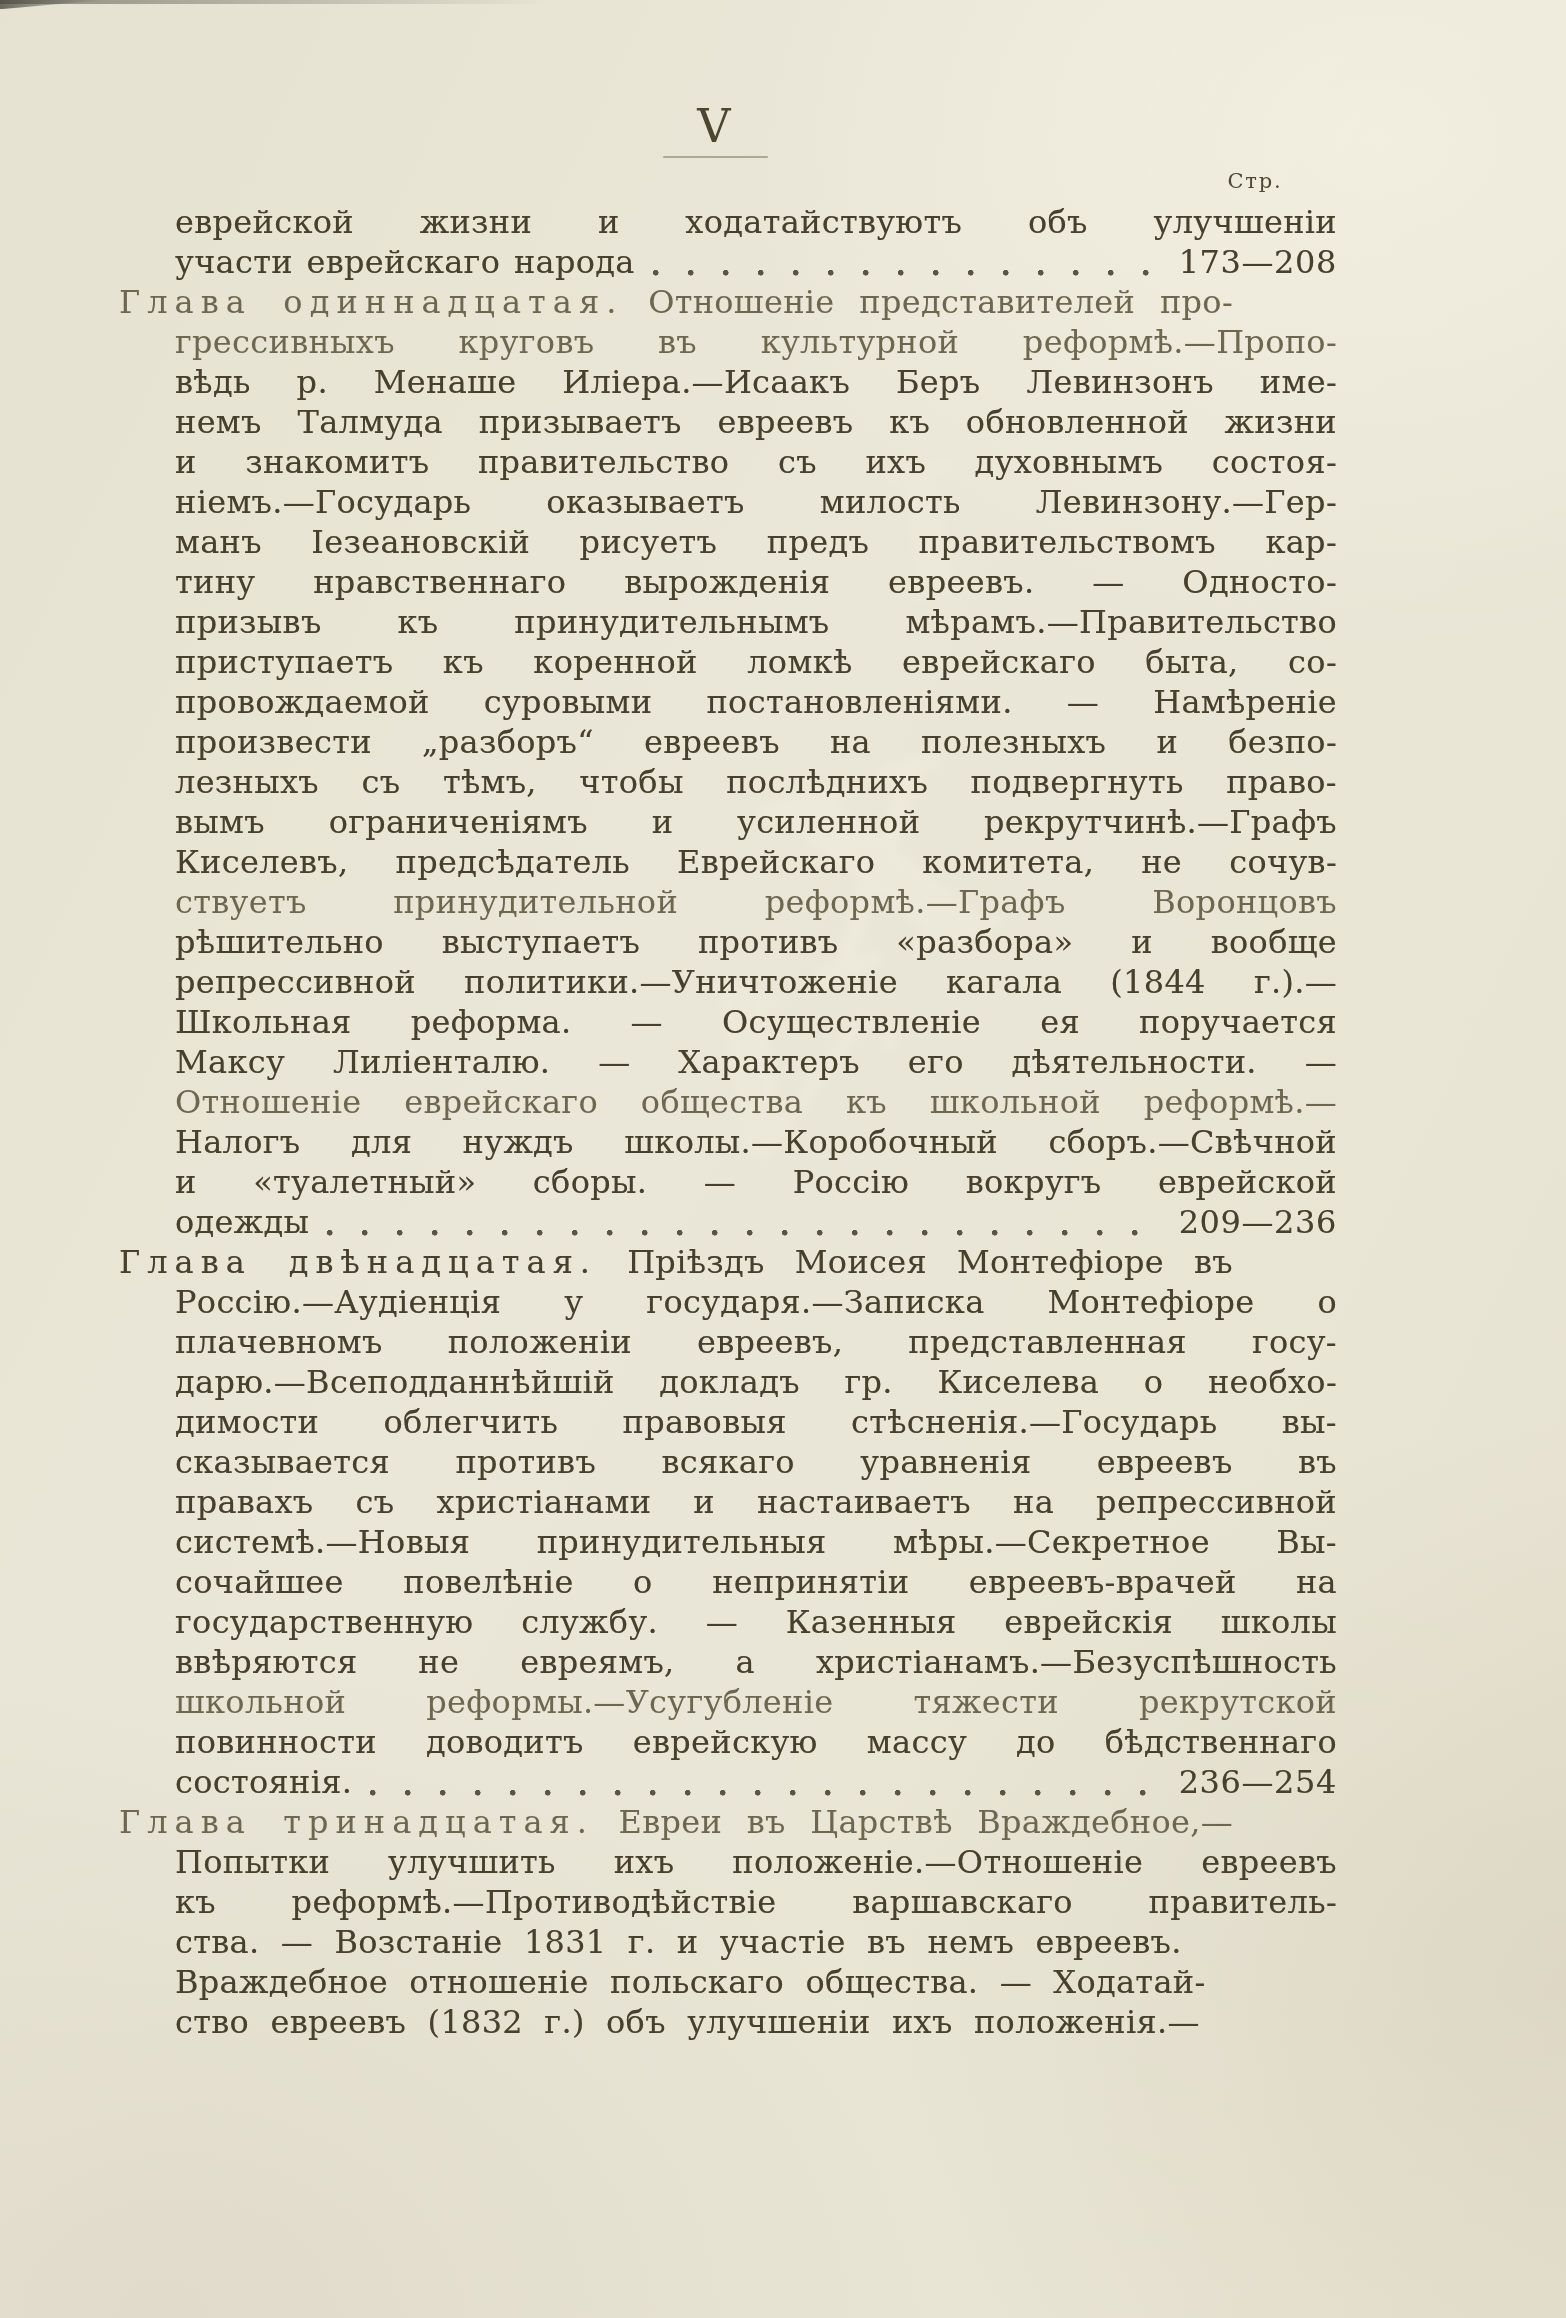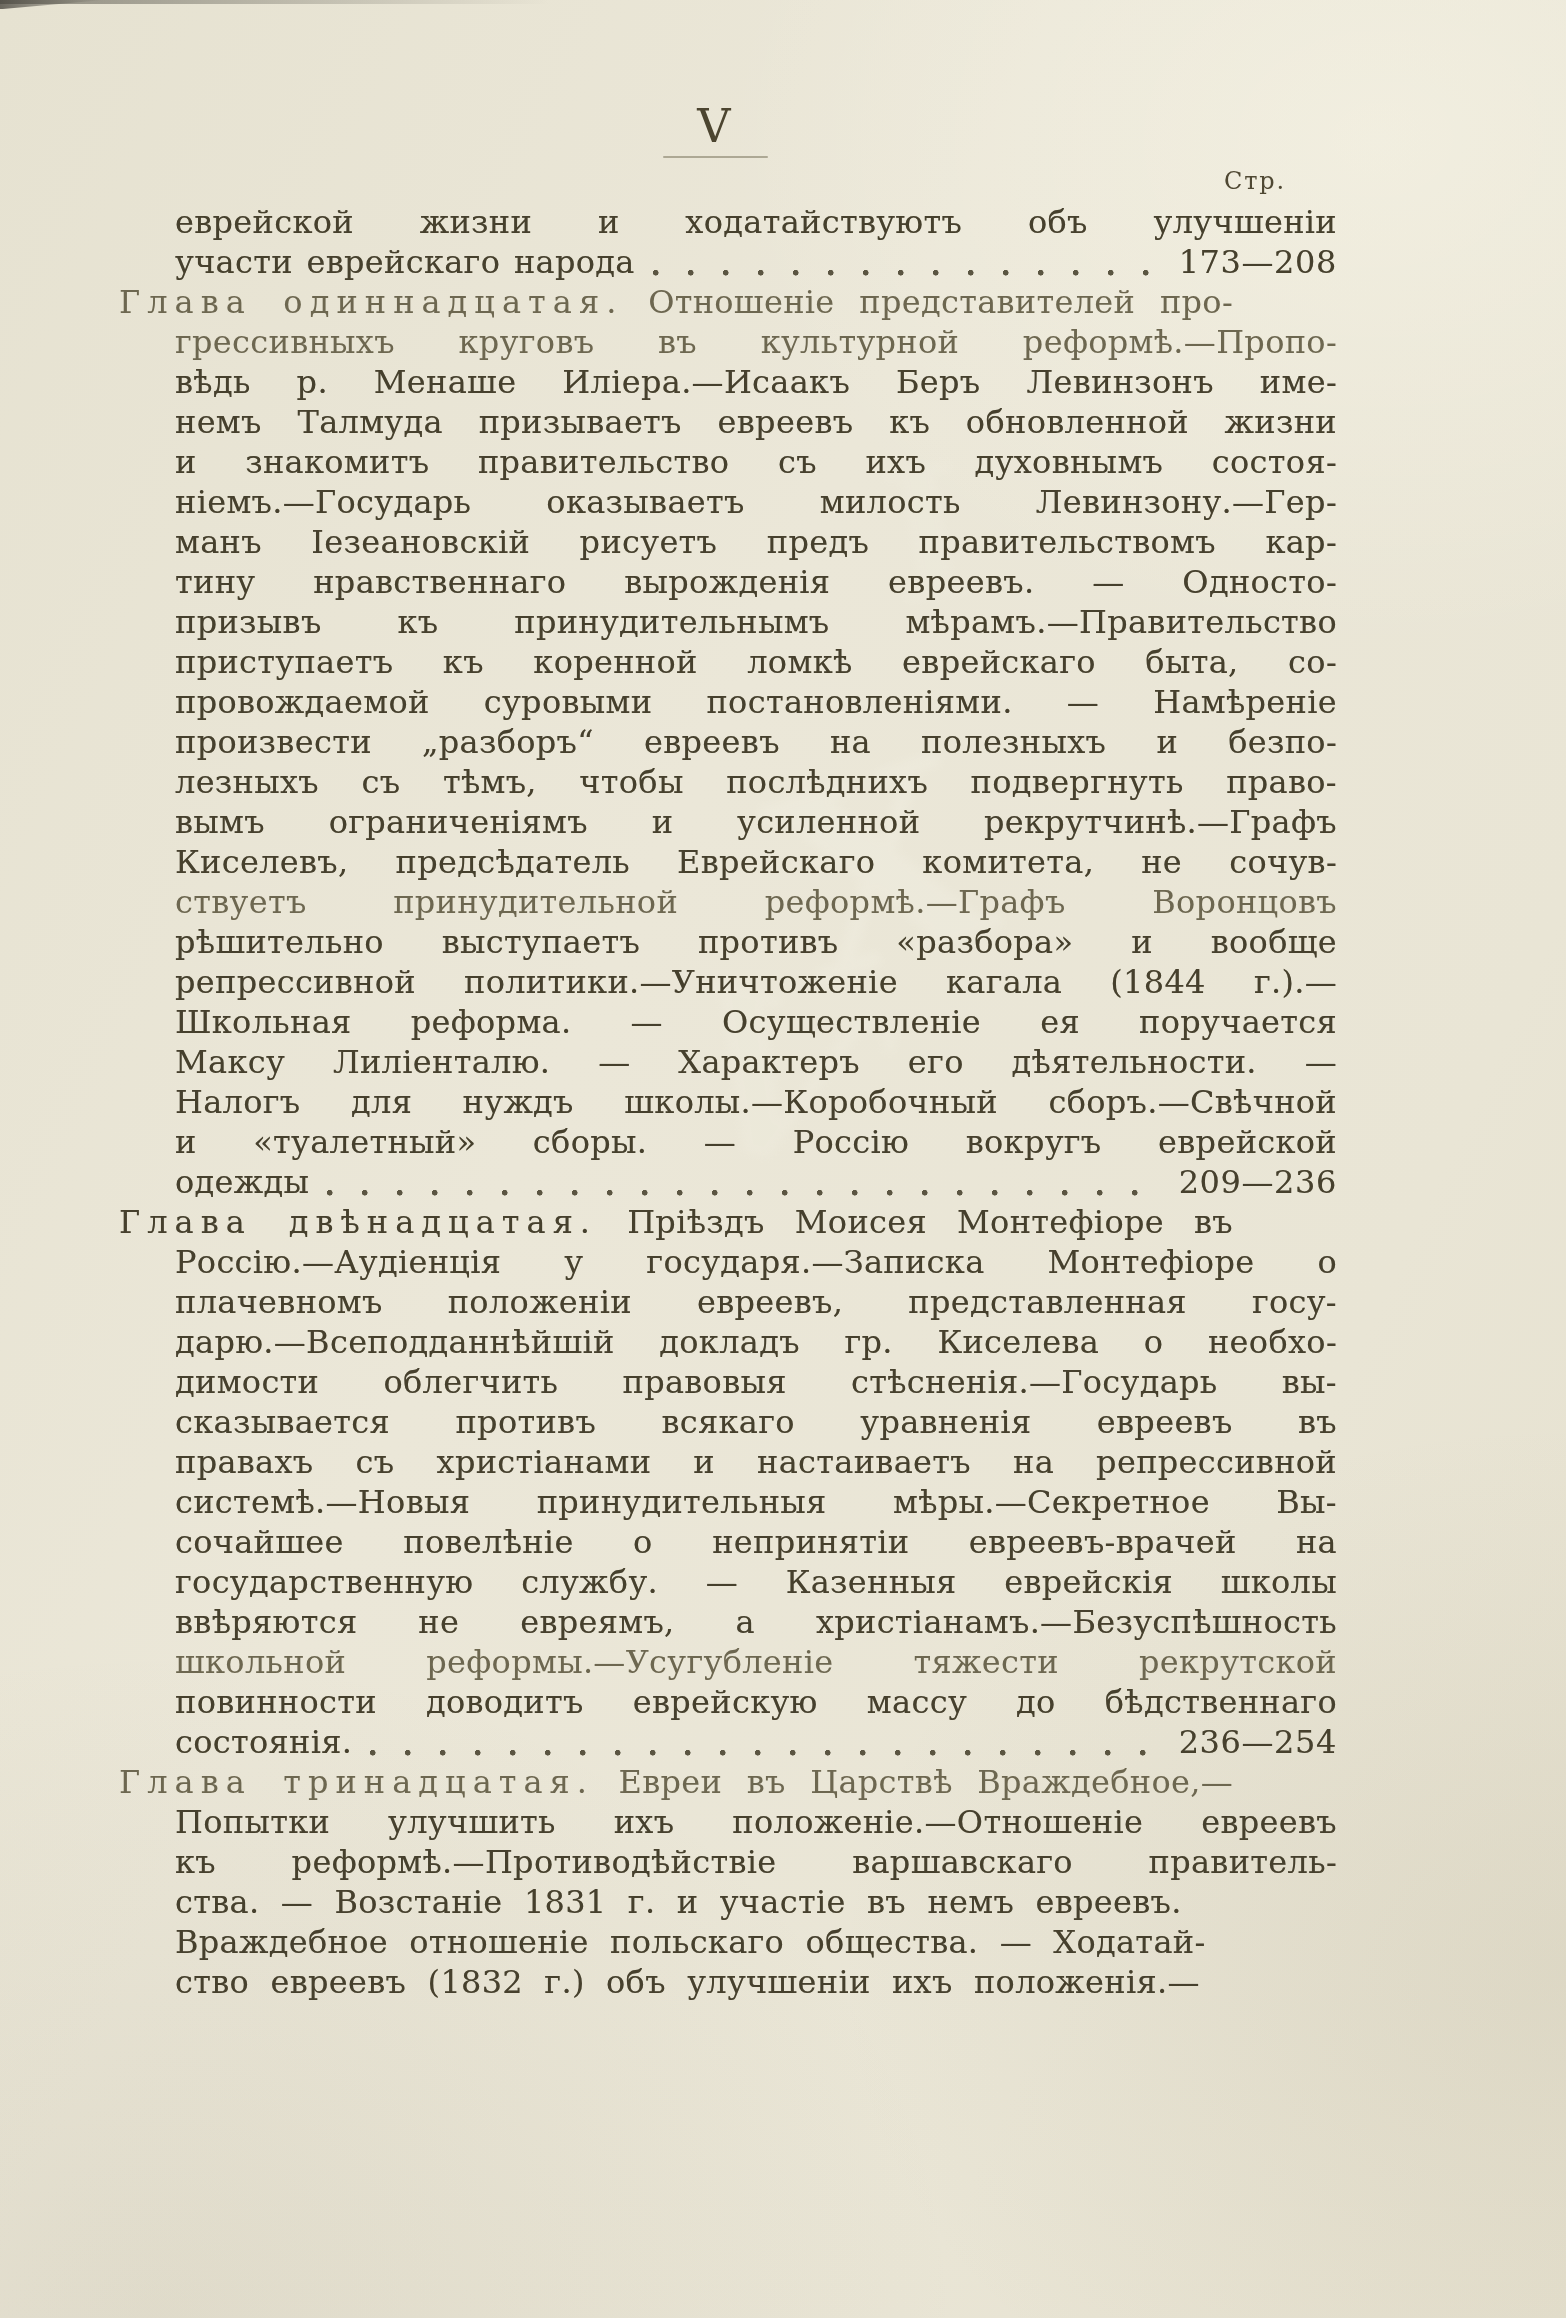--- a/index.html
+++ b/index.html
@@ -52,21 +52,21 @@
     color:#4c4530;
     letter-spacing:1.2px;
   }
   .pagenum-rule{
     position:absolute; top:156px; left:663px; width:105px; height:1.8px;
     background:rgba(100,93,68,.45);
     border-radius:1.2px;
   }
   .str-label{
     position:absolute; top:165px; left:1206px; width:98px;
-    font-size:24px; line-height:32px;
+    font-size:21px; line-height:32px;
     text-align:center;
     color:#4f4833;
     letter-spacing:1.8px;
   }
 
   .content{
     position:absolute; left:119px; top:202px; width:1218px;
     font-size:32px;
     letter-spacing:0.3px;
     word-spacing:.10em;
@@ -139,20 +139,21 @@
         <div class="line body">провождаемой суровыми постановленіями. — Намѣреніе</div>
         <div class="line body">произвести „разборъ“ евреевъ на полезныхъ и безпо-</div>
         <div class="line body">лезныхъ съ тѣмъ, чтобы послѣднихъ подвергнуть право-</div>
         <div class="line body">вымъ ограниченіямъ и усиленной рекрутчинѣ.—Графъ</div>
         <div class="line body">Киселевъ, предсѣдатель Еврейскаго комитета, не сочув-</div>
         <div class="line body faded">ствуетъ принудительной реформѣ.—Графъ Воронцовъ</div>
         <div class="line body">рѣшительно выступаетъ противъ «разбора» и вообще</div>
         <div class="line body">репрессивной политики.—Уничтоженіе кагала (1844 г.).—</div>
         <div class="line body">Школьная реформа. — Осуществленіе ея поручается</div>
         <div class="line body">Максу Лиліенталю. — Характеръ его дѣятельности. —</div>
+        <div class="line body faded">Отношеніе еврейскаго общества къ школьной реформѣ.—</div>
         <div class="line body">Налогъ для нуждъ школы.—Коробочный сборъ.—Свѣчной</div>
         <div class="line body">и «туалетный» сборы. — Россію вокругъ еврейской</div>
         <div class="line leader">
           <span class="leader-text">одежды</span>
           <span class="dots"></span>
           <span class="range">209—236</span>
         </div>
       </div>
       <div>
         <div class="line first"><span class="spaced">Глава двѣнадцатая.</span> <span> Пріѣздъ Моисея Монтефіоре въ</span></div>

